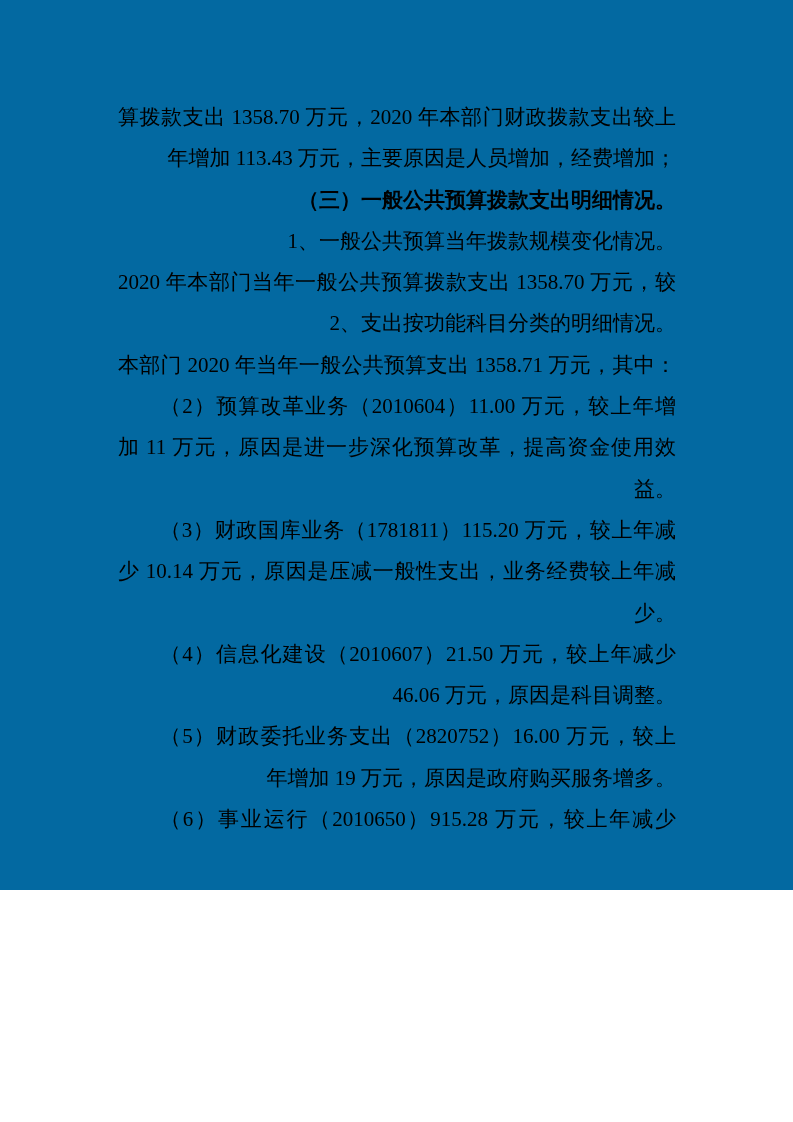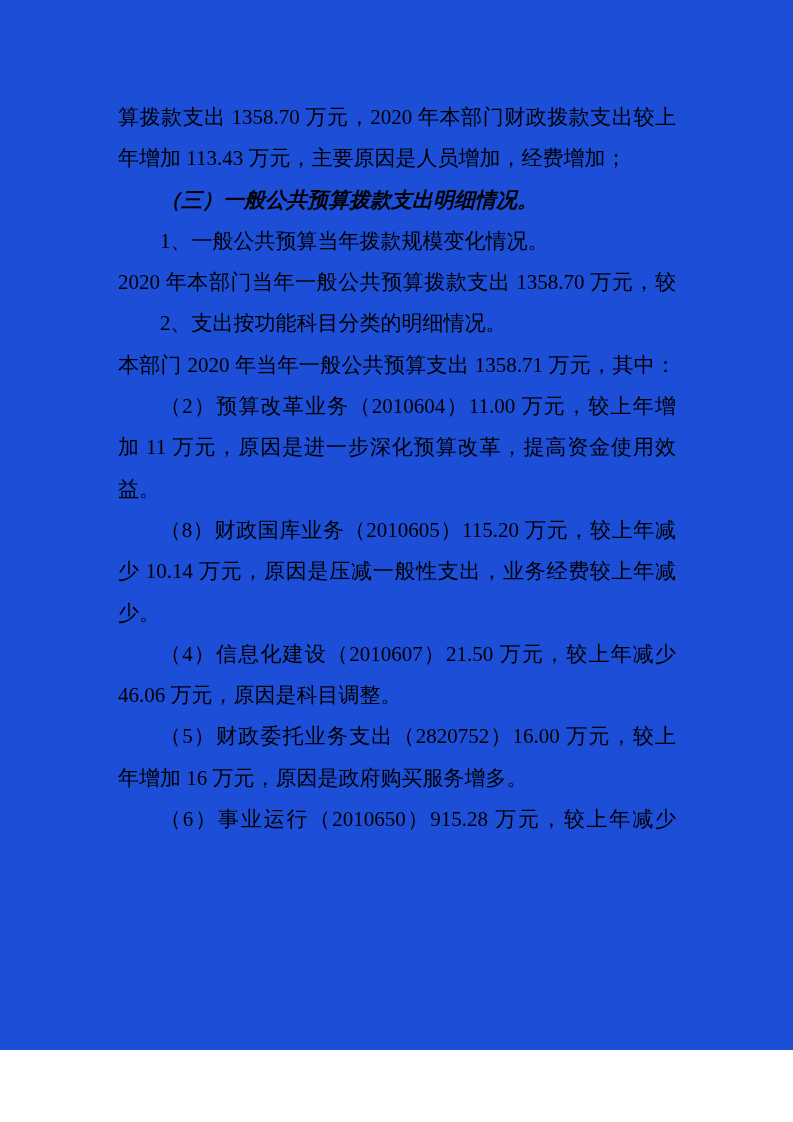--- a/index.html
+++ b/index.html
@@ -3,41 +3,41 @@
 <meta charset="utf-8">
 <style>
   html, body {
     margin: 0;
     padding: 0;
     background: #ffffff;
   }
   .page {
     position: relative;
     width: 793px;
-    height: 1050px;
-    background: #1d4ed8;
+    height: 890px;
+    background: #0369a1;
     overflow: hidden;
   }
   .content {
     position: absolute;
     left: 118px;
     top: 97px;
     width: 558px;
     color: #000000;
     font-family: "Liberation Serif", "DejaVu Serif", serif;
     font-size: 21px;
     line-height: 41.3px;
   }
   .para { margin: 0; padding: 0; }
-  .para.heading .line { font-weight: bold; font-style: italic; }
+  .para.heading .line { font-weight: bold; }
   .para.indent .line:first-child { text-indent: 2em; }
   .line {
     height: 41.3px;
     white-space: nowrap;
-    text-align: left;
+    text-align: right;
   }
   .line.fill {
     text-align: justify;
     text-align-last: justify;
     text-justify: inter-ideograph;
   }
 </style>
 </head>
 <body>
 
@@ -61,29 +61,29 @@
       </div>
       <div class="para body">
         <div class="line fill">本部门 2020 年当年一般公共预算支出 1358.71 万元，其中：</div>
       </div>
       <div class="para body indent">
         <div class="line fill">（2）预算改革业务（2010604）11.00 万元，较上年增</div>
         <div class="line fill">加 11 万元，原因是进一步深化预算改革，提高资金使用效</div>
         <div class="line">益。</div>
       </div>
       <div class="para body indent">
-        <div class="line fill">（8）财政国库业务（2010605）115.20 万元，较上年减</div>
+        <div class="line fill">（3）财政国库业务（1781811）115.20 万元，较上年减</div>
         <div class="line fill">少 10.14 万元，原因是压减一般性支出，业务经费较上年减</div>
         <div class="line">少。</div>
       </div>
       <div class="para body indent">
         <div class="line fill">（4）信息化建设（2010607）21.50 万元，较上年减少</div>
         <div class="line">46.06 万元，原因是科目调整。</div>
       </div>
       <div class="para body indent">
         <div class="line fill">（5）财政委托业务支出（2820752）16.00 万元，较上</div>
-        <div class="line">年增加 16 万元，原因是政府购买服务增多。</div>
+        <div class="line">年增加 19 万元，原因是政府购买服务增多。</div>
       </div>
       <div class="para body indent">
         <div class="line fill">（6）事业运行（2010650）915.28 万元，较上年减少</div>
       </div>
     </div>
 </div>
 
 </body></html>

